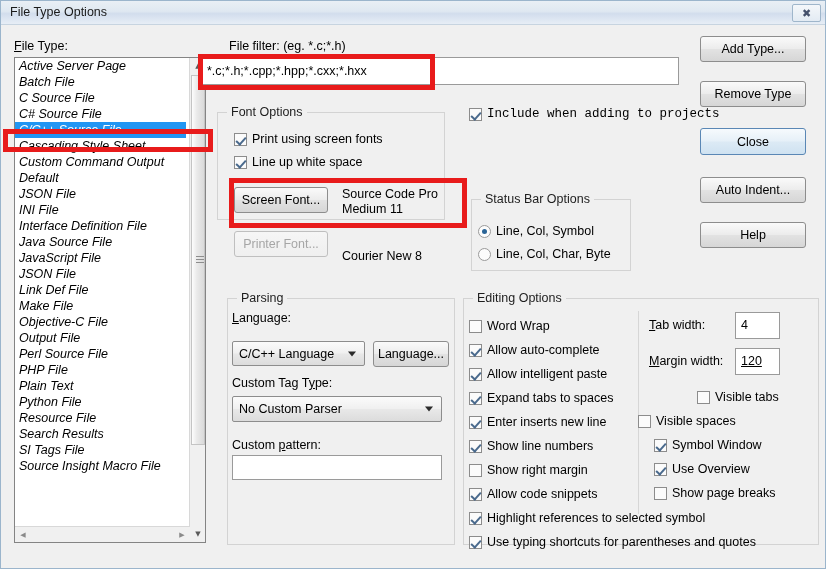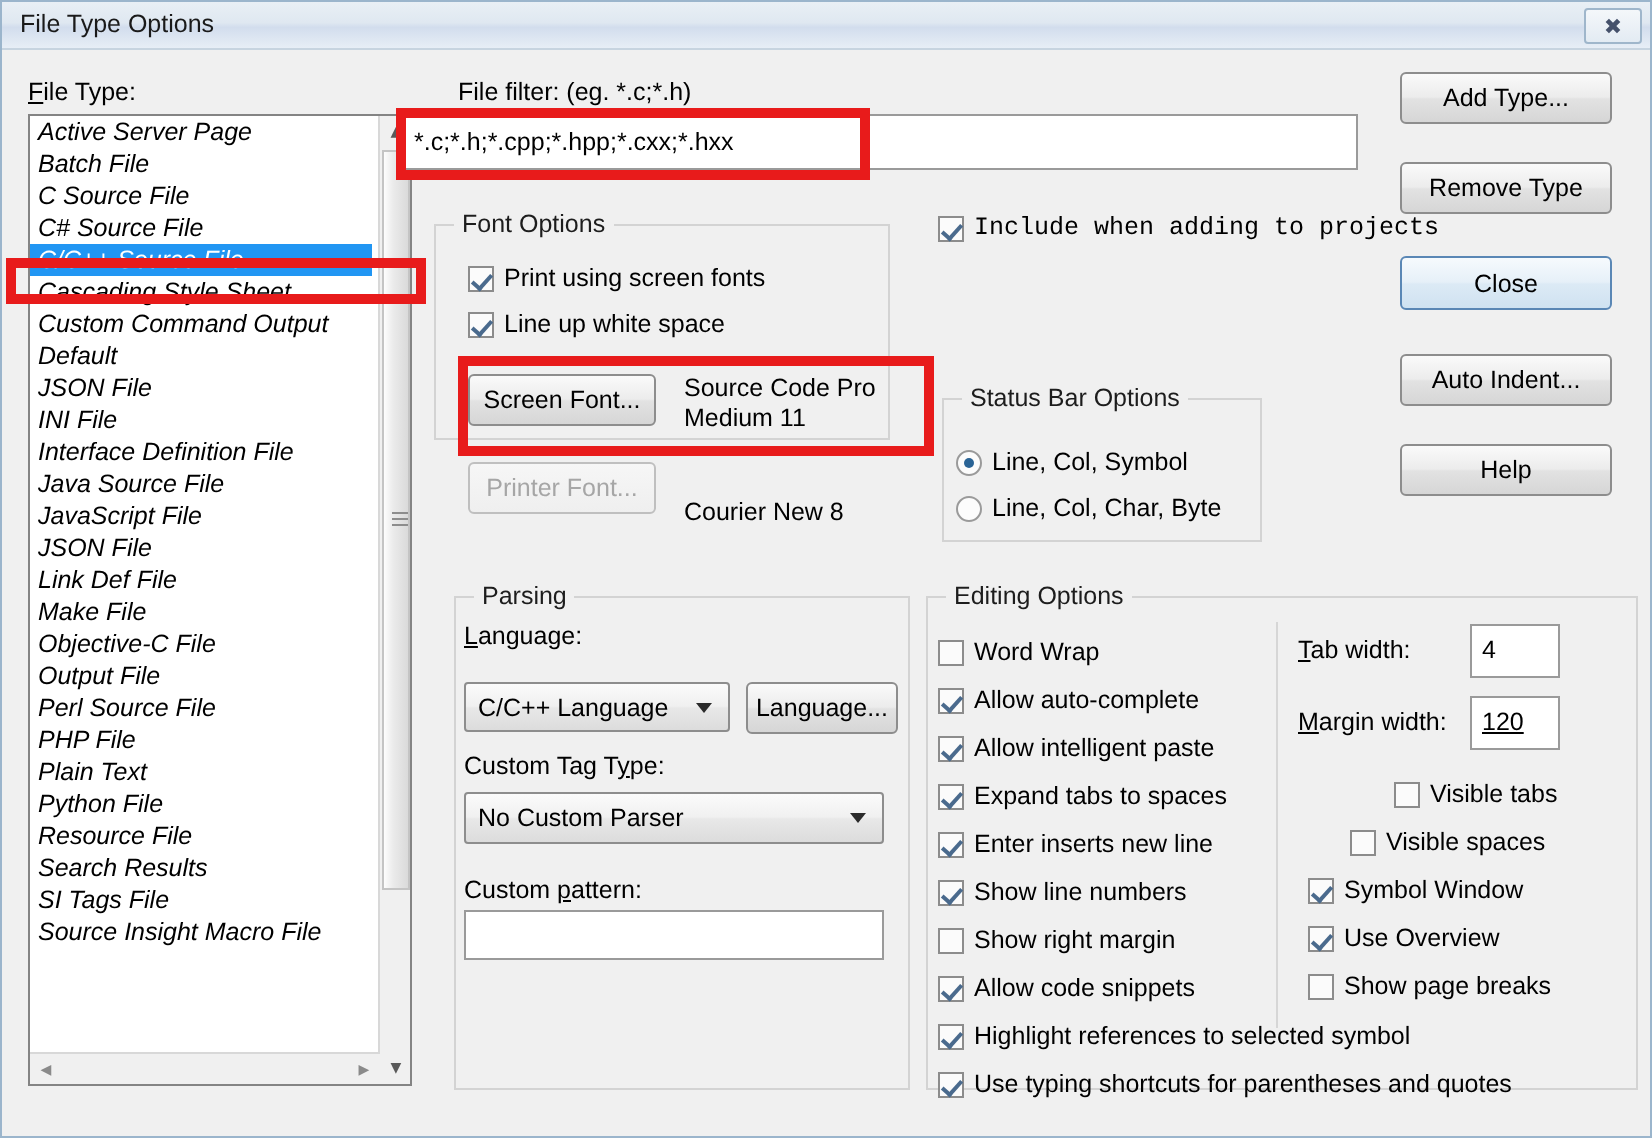--- a/index.html
+++ b/index.html
@@ -427,21 +427,21 @@
         <span class="box"></span>
         <span>Allow code snippets</span>
       </div>
     </div>
 
   <div id="edit-right-col">
       <div class="chk" style="left: 653px; top: 389px; margin-left: 43px;">
         <span class="box"></span>
         <span>Visible tabs</span>
       </div>
-      <div class="chk" style="left: 664px; top: 413px; padding-left: 10px;">
+      <div class="chk" style="left: 637px; top: 413px;">
         <span class="box"></span>
         <span>Visible spaces</span>
       </div>
       <div class="chk checked" style="left: 653px; top: 437px;">
         <span class="box"></span>
         <span>Symbol Window</span>
       </div>
       <div class="chk checked" style="left: 653px; top: 461px;">
         <span class="box"></span>
         <span>Use Overview</span>

